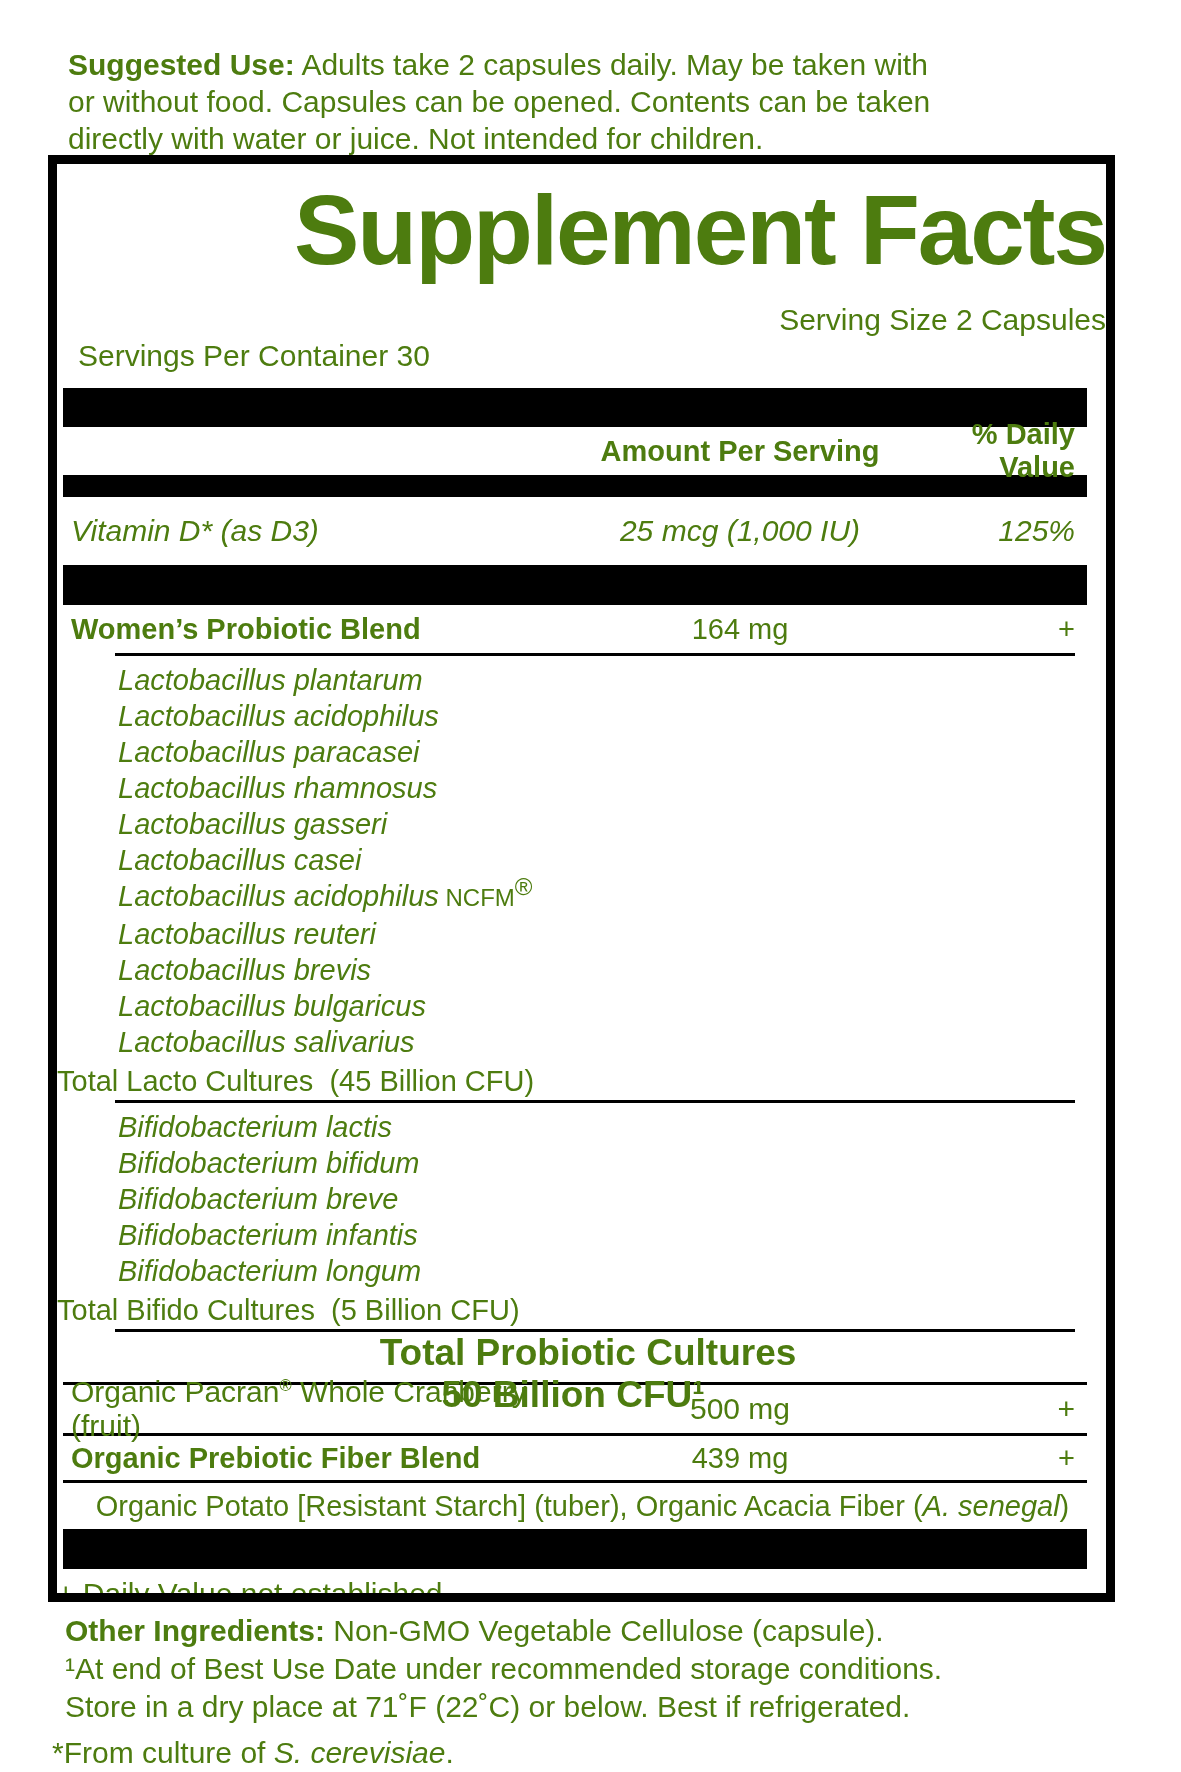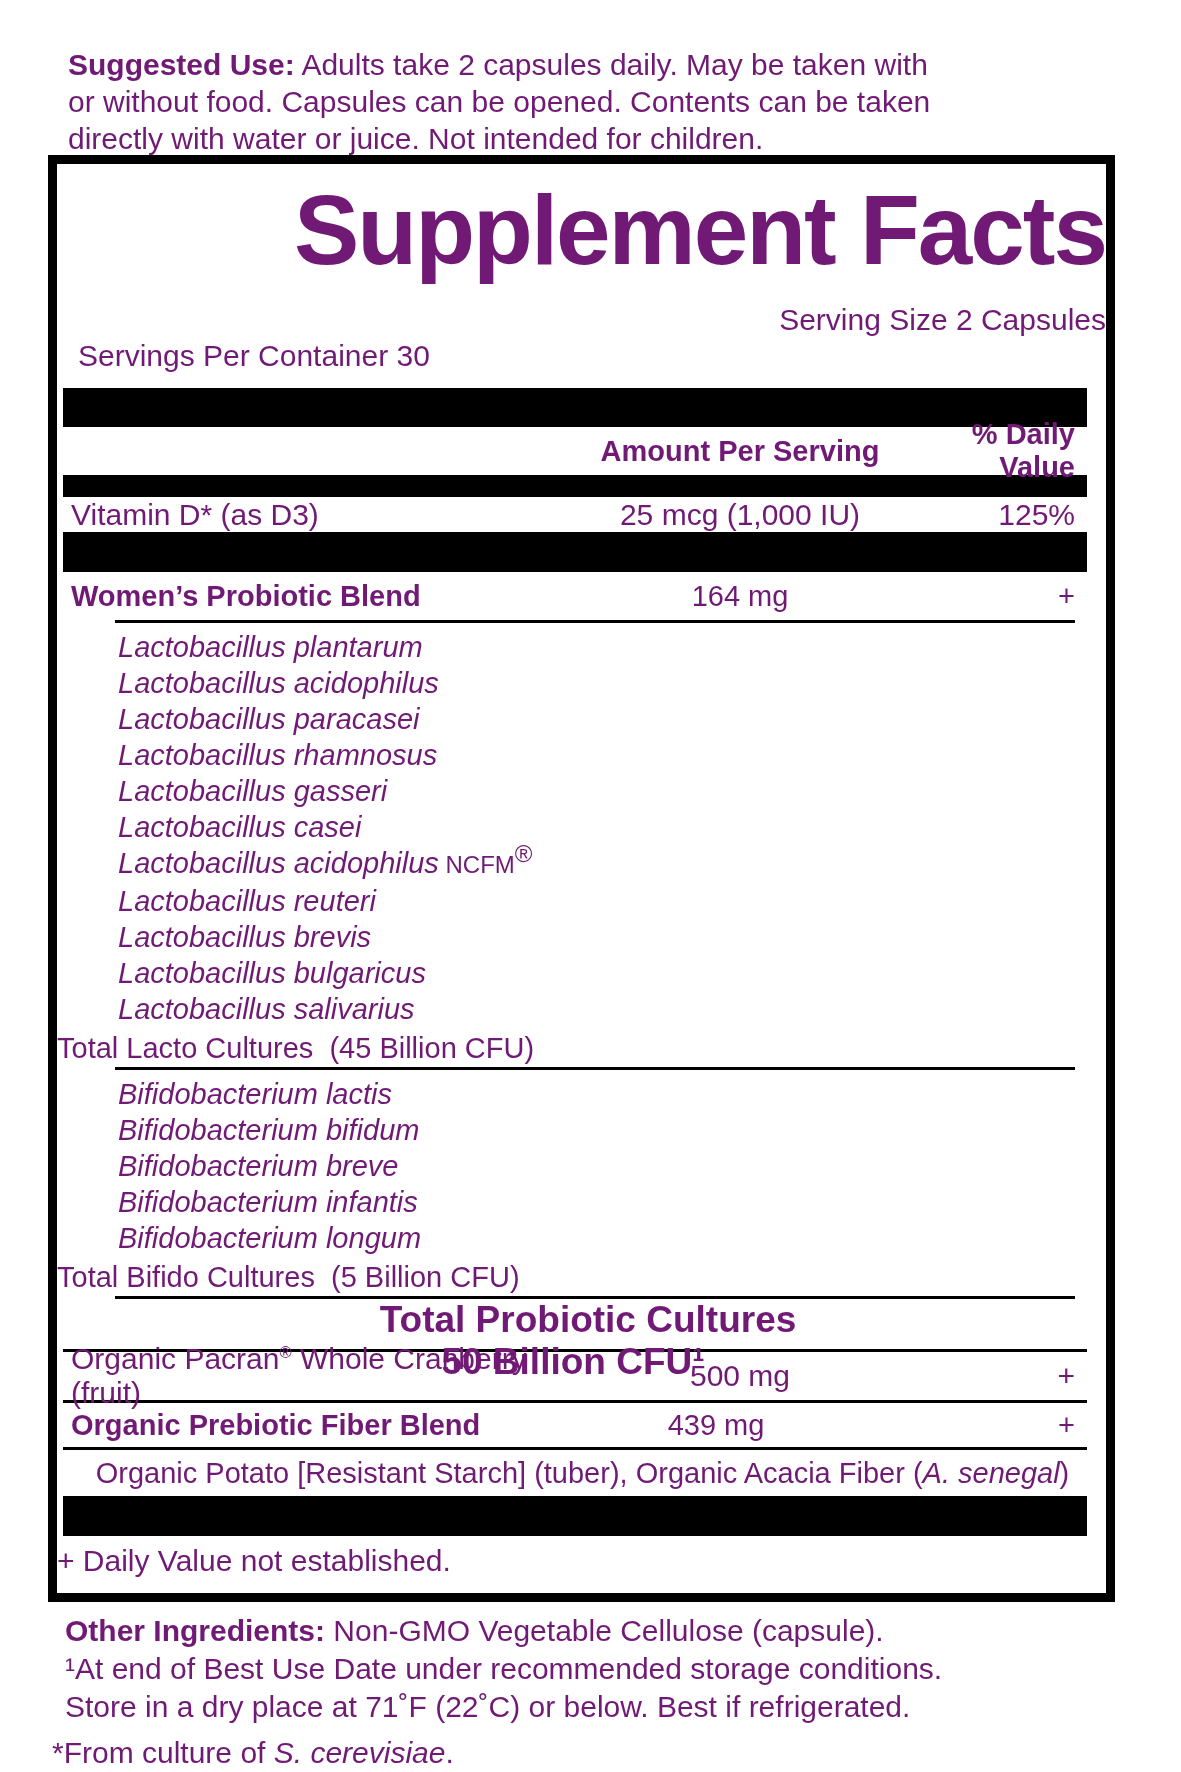--- a/index.html
+++ b/index.html
@@ -1,17 +1,17 @@
 <!DOCTYPE html>
 <html><head>
 <meta charset="utf-8">
 <style>
   html,body{margin:0;padding:0;background:#ffffff;}
   .page{position:relative;width:1181px;height:1772px;background:#ffffff;
-        color:#701a75;font-family:"Liberation Sans",sans-serif;overflow:hidden;}
+        color:#4d7c0f;font-family:"Liberation Sans",sans-serif;overflow:hidden;}
   .b{font-weight:bold;}
   .it{font-style:italic;}
   .sup{font-size:0.55em;vertical-align:super;line-height:0;}
 
   
   .suggested{position:absolute;left:68px;top:16px;width:880px;
              font-size:30px;line-height:37px;}
 
   
   .panel{position:absolute;left:48px;top:155px;width:1067px;height:1447px;
@@ -28,25 +28,25 @@
 
   .rule{height:3px;background:#000;}
   .rule-indent{margin-left:58px;margin-right:31px;}
   .rule-full{margin-left:6px;margin-right:19px;}
 
   .row{display:flex;align-items:center;padding:0 31px 0 14px;font-size:30px;}
   .row .name{flex:1;}
   .row .amt{width:310px;text-align:center;}
   .row .dv{width:180px;text-align:right;}
   .hdr{height:48px;font-size:29px;}
-  .r-vit{height:35px;}
+  .r-vit{height:68px;font-style:italic;}
   .r-blend{height:48px;font-size:29px;}
   .r-tp{height:50px;font-size:37px;flex-direction:column;}
   .r-pac{height:48px;}
-  .r-fib{height:44px;font-size:29px;gap:24px;}
+  .r-fib{height:44px;font-size:29px;}
 
   .species{margin:6px 0 0 61px;padding-right:31px;font-size:29px;line-height:36px;}
   .sp{font-style:italic;}
   .sp .rm{font-style:normal;font-size:24px;}
   .tot{font-size:29px;line-height:38px;padding-top:2px;}
 
   .subline{height:46px;display:flex;align-items:center;justify-content:center;
            font-size:29px;padding:0 31px 0 33px;}
   .dvnote{height:50px;line-height:50px;font-size:30px;}
 

